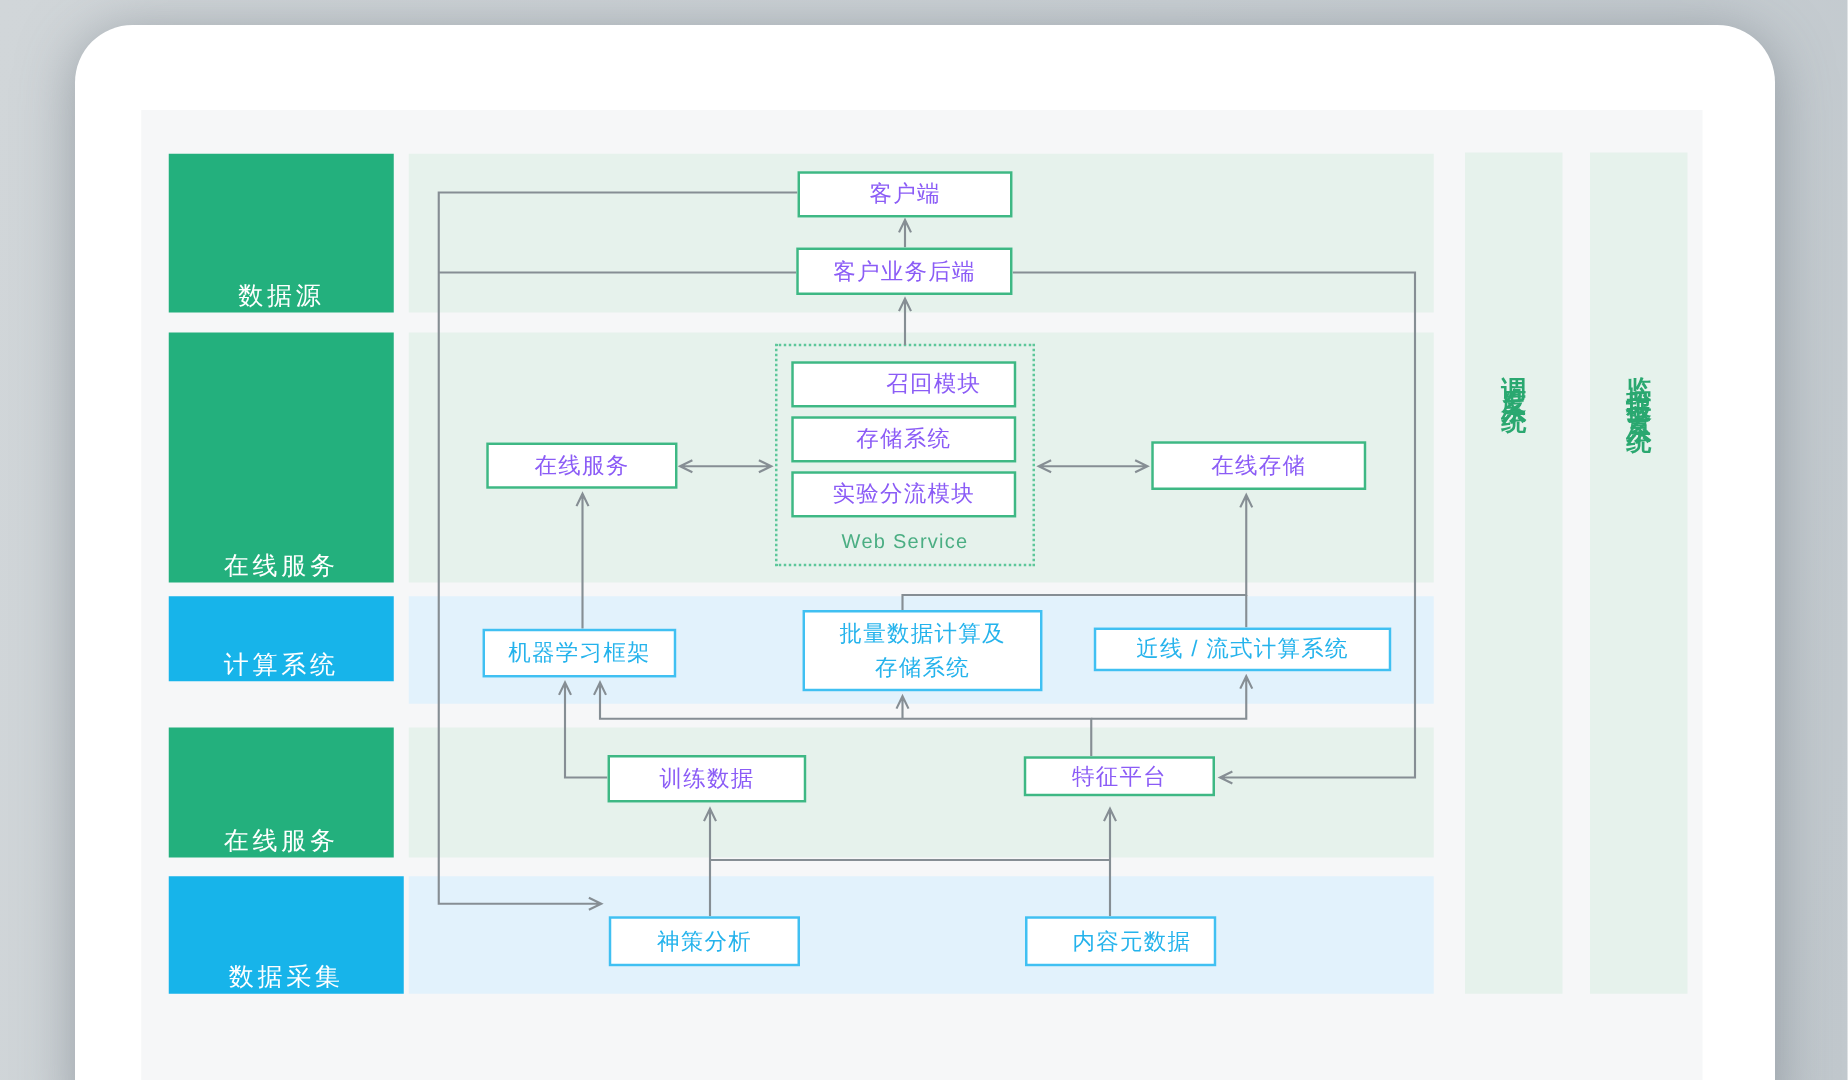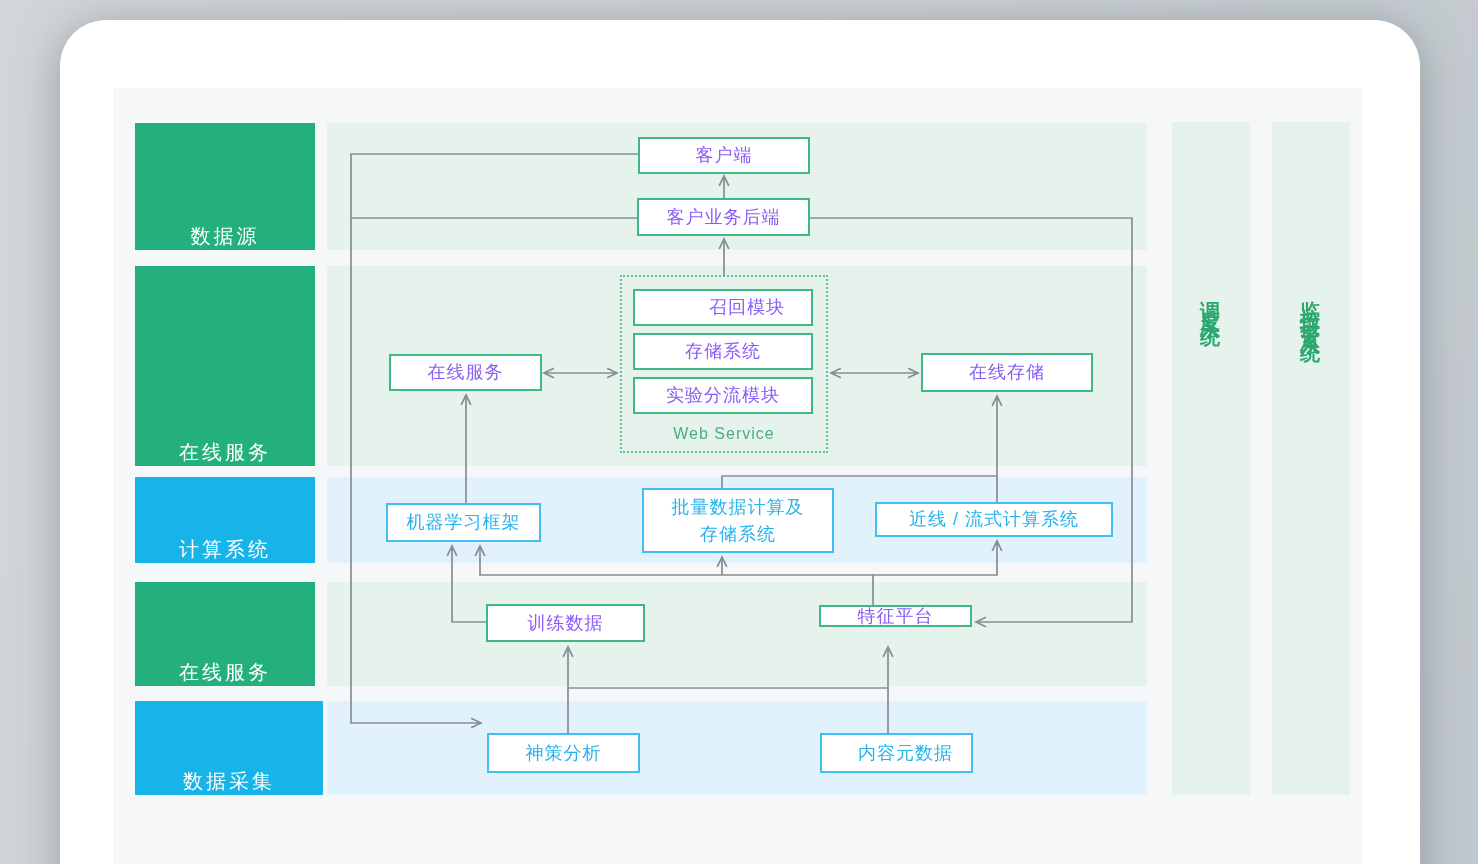--- a/index.html
+++ b/index.html
@@ -59,21 +59,21 @@
   <div class="panel"></div>
   <div id="layers">
       <div class="row-label" style="left: 135px; top: 123px; width: 180px; height: 127px; background: rgb(35, 176, 125);">
         <span>数据源</span>
       </div>
       <div class="row-band" style="left: 327px; top: 123px; width: 820px; height: 127px; background: rgb(230, 242, 236);"></div>
       <div class="row-label" style="left: 135px; top: 266px; width: 180px; height: 200px; background: rgb(35, 176, 125);">
         <span>在线服务</span>
       </div>
       <div class="row-band" style="left: 327px; top: 266px; width: 820px; height: 200px; background: rgb(230, 242, 236);"></div>
-      <div class="row-label" style="left: 135px; top: 477px; width: 180px; height: 86px; background: rgb(23, 180, 234);">
+      <div class="row-label" style="left: 135px; top: 477px; width: 180px; height: 68px; background: rgb(23, 180, 234);">
         <span>计算系统</span>
       </div>
       <div class="row-band" style="left: 327px; top: 477px; width: 820px; height: 86px; background: rgb(226, 242, 252);"></div>
       <div class="row-label" style="left: 135px; top: 582px; width: 180px; height: 104px; background: rgb(35, 176, 125);">
         <span>在线服务</span>
       </div>
       <div class="row-band" style="left: 327px; top: 582px; width: 820px; height: 104px; background: rgb(230, 242, 236);"></div>
       <div class="row-label" style="left: 135px; top: 701px; width: 188px; height: 94px; background: rgb(23, 180, 234);">
         <span>数据采集</span>
       </div>
@@ -111,17 +111,17 @@
       <div class="node green" style="left: 633px; top: 289px; width: 180px; height: 37px; padding-left: 48px;"><span>召回模块</span></div>
       <div class="node green" style="left: 633px; top: 333px; width: 180px; height: 37px;"><span>存储系统</span></div>
       <div class="node green" style="left: 633px; top: 377px; width: 180px; height: 37px;"><span>实验分流模块</span></div>
       <div class="node green" style="left: 389px; top: 354px; width: 153px; height: 37px;"><span>在线服务</span></div>
       <div class="node green" style="left: 921px; top: 353px; width: 172px; height: 39px;"><span>在线存储</span></div>
       <div class="node blue" style="left: 386px; top: 503px; width: 155px; height: 39px;"><span>机器学习框架</span></div>
       <div class="node blue" style="left: 623px; top: 488px; width: 192px; height: 65px; margin-left: 19px;"><span>批量数据计算及
 存储系统</span></div>
       <div class="node blue" style="left: 875px; top: 502px; width: 238px; height: 35px;"><span>近线 / 流式计算系统</span></div>
       <div class="node green" style="left: 486px; top: 604px; width: 159px; height: 38px;"><span>训练数据</span></div>
-      <div class="node green" style="left: 819px; top: 605px; width: 153px; height: 22px;"><span>特征平台</span></div>
+      <div class="node green" style="left: 819px; top: 605px; width: 153px; height: 32px;"><span>特征平台</span></div>
       <div class="node blue" style="left: 487px; top: 733px; width: 153px; height: 40px;"><span>神策分析</span></div>
       <div class="node blue" style="left: 820px; top: 733px; width: 153px; height: 40px; padding-left: 18px;"><span>内容元数据</span></div>
     </div>
 </div>
 
 </body></html>

